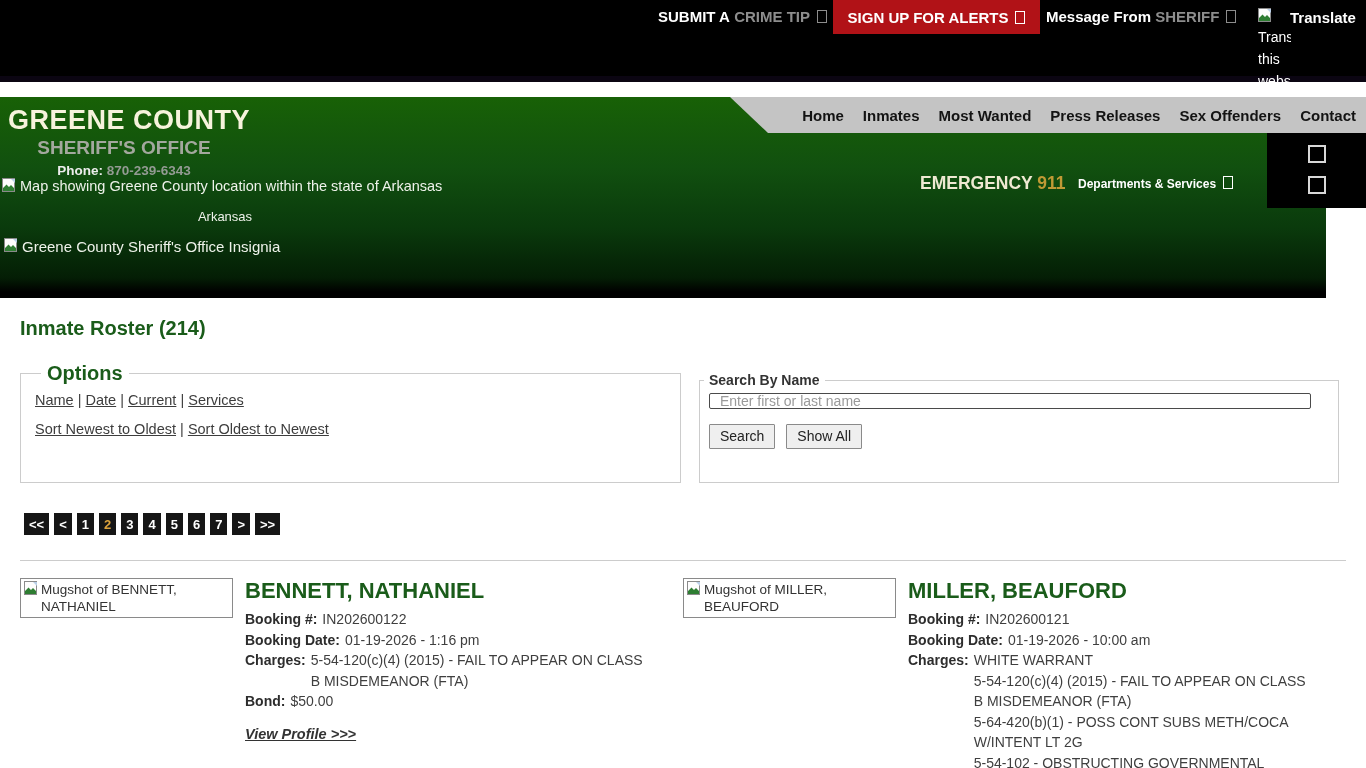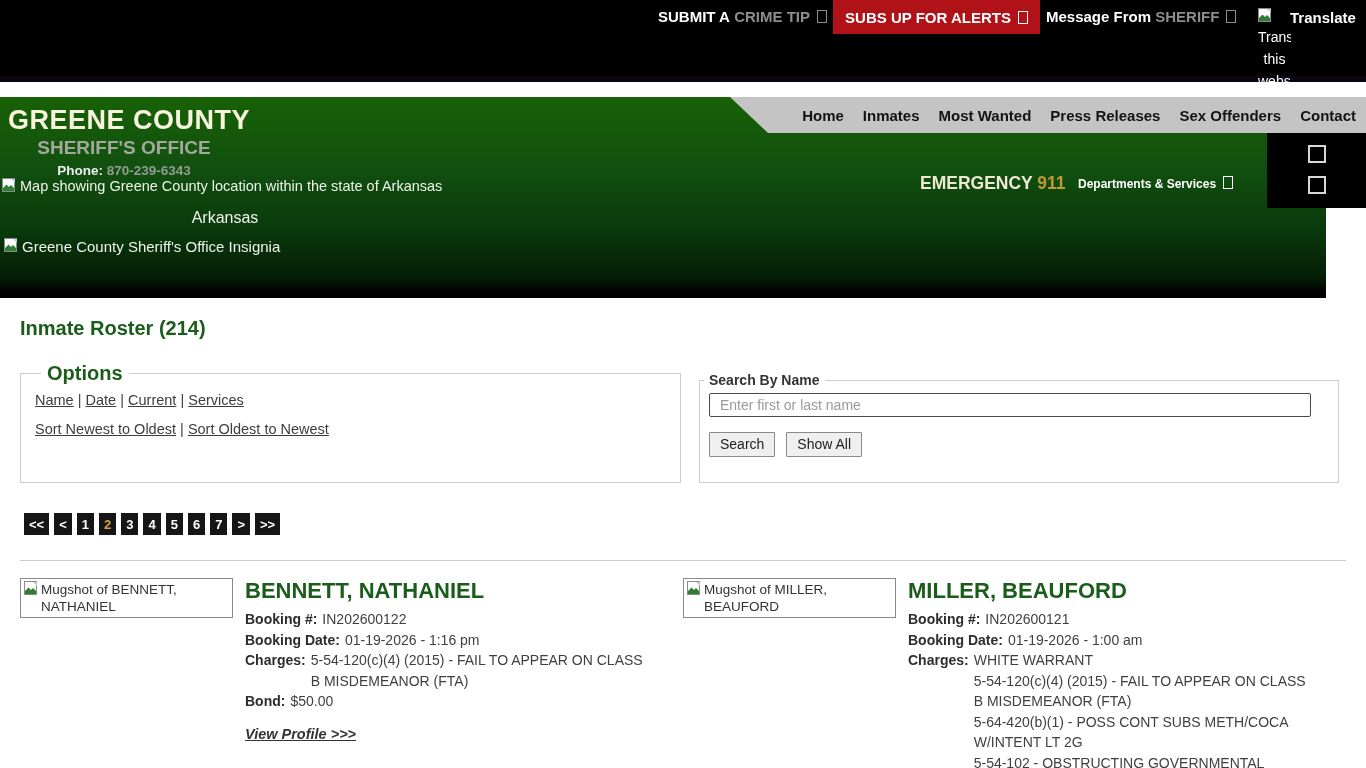--- a/index.html
+++ b/index.html
@@ -9,21 +9,20 @@
     font-family: "Liberation Sans", sans-serif;
     background: #ffffff;
     color: #3f3f3f;
   }
 
   
   .topbar {
     position: absolute; left: 0; top: 0; width: 1366px; height: 82px;
     background: #000;
     border-bottom: 6px solid #0b0512;
-    text-align: center;
   }
   .tip-link {
     position: absolute; left: 658px; top: 8px;
     font-size: 15px; font-weight: bold; color: #fff; white-space: nowrap;
   }
   .muted { color: #8d8d8d; }
   .tofu {
     display: inline-block; width: 10px; height: 13px;
     border: 1px solid currentColor; margin-left: 7px; vertical-align: -1px;
   }
@@ -63,21 +62,21 @@
   .brand-phone .num { color: #949b94; }
 
   .alt-row {
     position: absolute; color: #eef2ea; font-size: 14.5px; white-space: nowrap;
     display: flex; align-items: flex-start;
   }
   .alt-row .bimg-icon { margin-right: 2px; flex: 0 0 auto; }
   .map-alt-row { left: 2px; top: 81px; }
   .map-caption {
     position: absolute; left: 0; top: 112px; width: 450px;
-    text-align: center; color: #eef2ea; font-size: 16px;
+    text-align: center; color: #eef2ea; font-size: 13px;
   }
   .insignia-alt-row { left: 4px; top: 141px; font-size: 15px; }
 
   .nav {
     position: absolute; left: 730px; top: 0; width: 636px; height: 36px;
     background: #c4c4c4;
     clip-path: polygon(0 0, 100% 0, 100% 100%, 38px 100%);
     display: flex; align-items: center; justify-content: flex-end;
     gap: 19px; padding-right: 10px;
     font-size: 15px; font-weight: bold; color: #131313;
@@ -120,21 +119,21 @@
   .sorts-row { margin-top: 13px; }
   .opt-link { text-decoration: underline; color: #3d3d3d; cursor: pointer; }
   .sep { color: #3d3d3d; }
 
   .search-fs { left: 699px; top: 372px; width: 640px; height: 111px; }
   .search-fs legend {
     font-size: 14px; font-weight: bold; color: #333;
     margin-left: 4px; padding: 0 5px;
   }
   .search-input {
-    display: block; margin: 5px 0 0 9px; width: 602px; height: 24px;
+    display: block; margin: 5px 0 0 9px; width: 602px; height: 16px;
     border: 1px solid #4a4a4a; border-radius: 2px; padding: 0 10px;
     font-size: 14px; font-family: "Liberation Sans", sans-serif; color: #b91c1c;
   }
   .search-input::placeholder { color: #9a9a9a; }
   .btn-row { margin: 15px 0 0 9px; display: flex; gap: 11px; }
   .btn {
     font-size: 14px; font-family: "Liberation Sans", sans-serif;
     padding: 3px 10px 4px; background: #efefef;
     border: 1px solid #8a8a8a; border-radius: 1px; color: #222; cursor: pointer;
   }
@@ -178,21 +177,21 @@
     text-decoration: underline; color: #333; cursor: pointer;
   }
 </style>
 </head>
 <body>
 
 <div class="topbar">
   <div class="tip-link"><span>SUBMIT A</span>&nbsp;<span class="muted">CRIME TIP</span><span class="tofu muted"></span>
   </div>
   <div class="alerts-btn">
-      <span>SUBS UP FOR ALERTS</span>
+      <span>SIGN UP FOR ALERTS</span>
       <span class="tofu"></span>
   </div>
   <div class="message-link"><span>Message From</span>&nbsp;<span class="muted">SHERIFF</span><span class="tofu muted"></span>
   </div>
   <div class="translate-widget">
     <div class="translate-alt-box">
       <svg class="bimg-icon" width="16" height="16" viewBox="0 0 16 16">
           <rect x="0.5" y="0.5" width="12" height="13" fill="#fdfdfd" stroke="#8a8a8a"></rect>
           <path d="M1 10 L4.5 6.5 L7 9 L9 7 L12 10 L12 13 L1 13 Z" fill="#2e7d32"></path>
           <path d="M9 1 L13 1 L13 5 Z" fill="#b9cfe8"></path>
@@ -336,21 +335,21 @@
       </svg><span class="mugshot-inner">Mugshot of MILLER, BEAUFORD</span>
   </div>
   <div class="details">
     <div class="inmate-name">MILLER, BEAUFORD</div>
     <div class="row">
       <span class="lbl">Booking #:</span>
       <span>IN202600121</span>
     </div>
     <div class="row">
       <span class="lbl">Booking Date:</span>
-      <span>01-19-2026 - 1:00 am</span>
+      <span>01-19-2026 - 10:00 am</span>
     </div>
     <div class="row">
       <span class="lbl">Charges:</span>
       <span class="charges-values">
         <span style="display:block">WHITE WARRANT</span>
         <span style="display:block">5-54-120(c)(4) (2015) - FAIL TO APPEAR ON CLASS B MISDEMEANOR (FTA)</span>
         <span style="display:block">5-64-420(b)(1) - POSS CONT SUBS METH/COCA W/INTENT LT 2G</span>
         <span style="display:block">5-54-102 - OBSTRUCTING GOVERNMENTAL</span>
       </span>
     </div>

